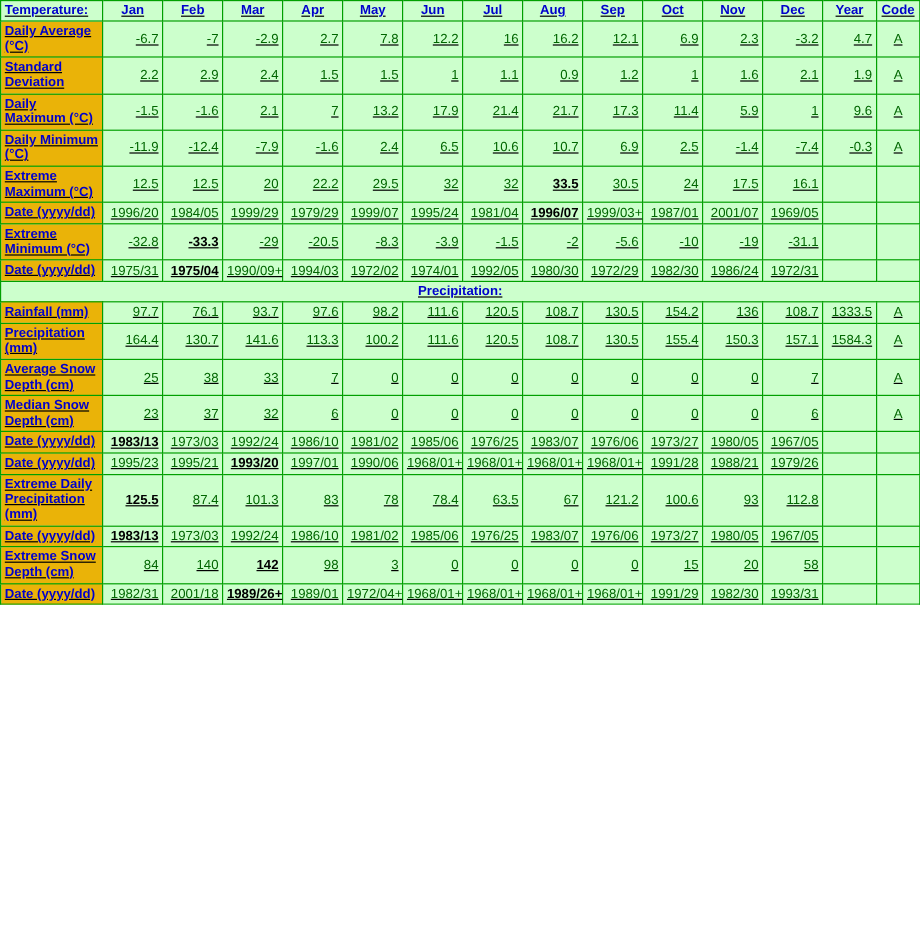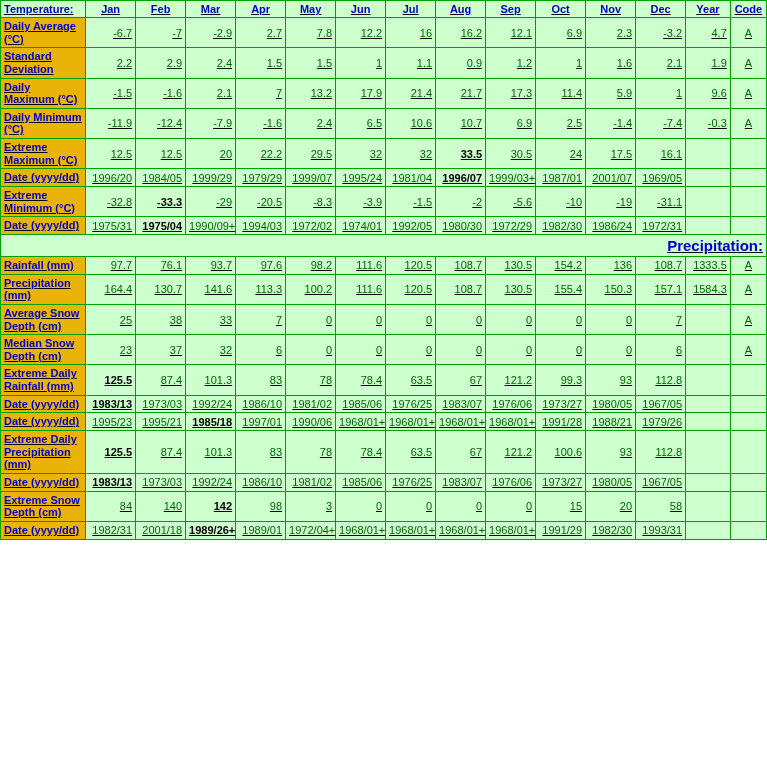--- a/index.html
+++ b/index.html
@@ -3,21 +3,21 @@
 <meta charset="utf-8">
 <style>
   html,body{margin:0;padding:0;background:#ffffff;}
   body{font-family:"Liberation Sans", sans-serif;}
   #wrap{width:692px;text-decoration:underline;}
   table{border-collapse:collapse;width:767px;table-layout:fixed;}
   td,th{border:1px solid #00a000;padding:2px 3px;font-size:11px;vertical-align:middle;}
   .hdr{background:#ccffcc;color:#0000cc;font-weight:bold;text-align:center;font-size:11px;}
   .hdr.left{text-align:left;}
   .rowlabel{background:#eab308;color:#0000cc;font-weight:bold;text-align:left;font-size:11px;line-height:1.15;}
-  .section{background:#ccffcc;color:#0000cc;font-weight:bold;text-align:right;font-size:15px;}
+  .section{background:#ccffcc;color:#0000cc;font-weight:bold;text-align:center;font-size:11px;}
   .val{background:#ccffcc;color:#006600;text-align:right;font-size:11px;}
   .val.b{font-weight:bold;color:#000000;}
   .code{background:#ccffcc;color:#006600;text-align:center;font-size:11px;}
   col.c-label{width:80px;}
   col.c-mon{width:47px;}
   col.c-year{width:42px;}
   col.c-code{width:34px;}
 </style>
 </head>
 <body>
@@ -260,58 +260,41 @@
           <td class="val">0</td>
           <td class="val">0</td>
           <td class="val">0</td>
           <td class="val">0</td>
           <td class="val">0</td>
           <td class="val">6</td>
           <td class="val"></td>
           <td class="code">A</td>
         </tr>
         <tr>
-          <td class="rowlabel">Extreme Daily Rainfall (mm)</td>
-          <td class="val b">125.5</td>
-          <td class="val">87.4</td>
-          <td class="val">101.3</td>
-          <td class="val">83</td>
-          <td class="val">78</td>
-          <td class="val">78.4</td>
-          <td class="val">63.5</td>
-          <td class="val">67</td>
-          <td class="val">121.2</td>
-          <td class="val">99.3</td>
-          <td class="val">93</td>
-          <td class="val">112.8</td>
-          <td class="val"></td>
-          <td class="code"></td>
-        </tr>
-        <tr>
           <td class="rowlabel">Date (yyyy/dd)</td>
           <td class="val b">1983/13</td>
           <td class="val">1973/03</td>
           <td class="val">1992/24</td>
           <td class="val">1986/10</td>
           <td class="val">1981/02</td>
           <td class="val">1985/06</td>
           <td class="val">1976/25</td>
           <td class="val">1983/07</td>
           <td class="val">1976/06</td>
           <td class="val">1973/27</td>
           <td class="val">1980/05</td>
           <td class="val">1967/05</td>
           <td class="val"></td>
           <td class="code"></td>
         </tr>
         <tr>
           <td class="rowlabel">Date (yyyy/dd)</td>
           <td class="val">1995/23</td>
           <td class="val">1995/21</td>
-          <td class="val b">1985/18</td>
+          <td class="val b">1993/20</td>
           <td class="val">1997/01</td>
           <td class="val">1990/06</td>
           <td class="val">1968/01+</td>
           <td class="val">1968/01+</td>
           <td class="val">1968/01+</td>
           <td class="val">1968/01+</td>
           <td class="val">1991/28</td>
           <td class="val">1988/21</td>
           <td class="val">1979/26</td>
           <td class="val"></td>

